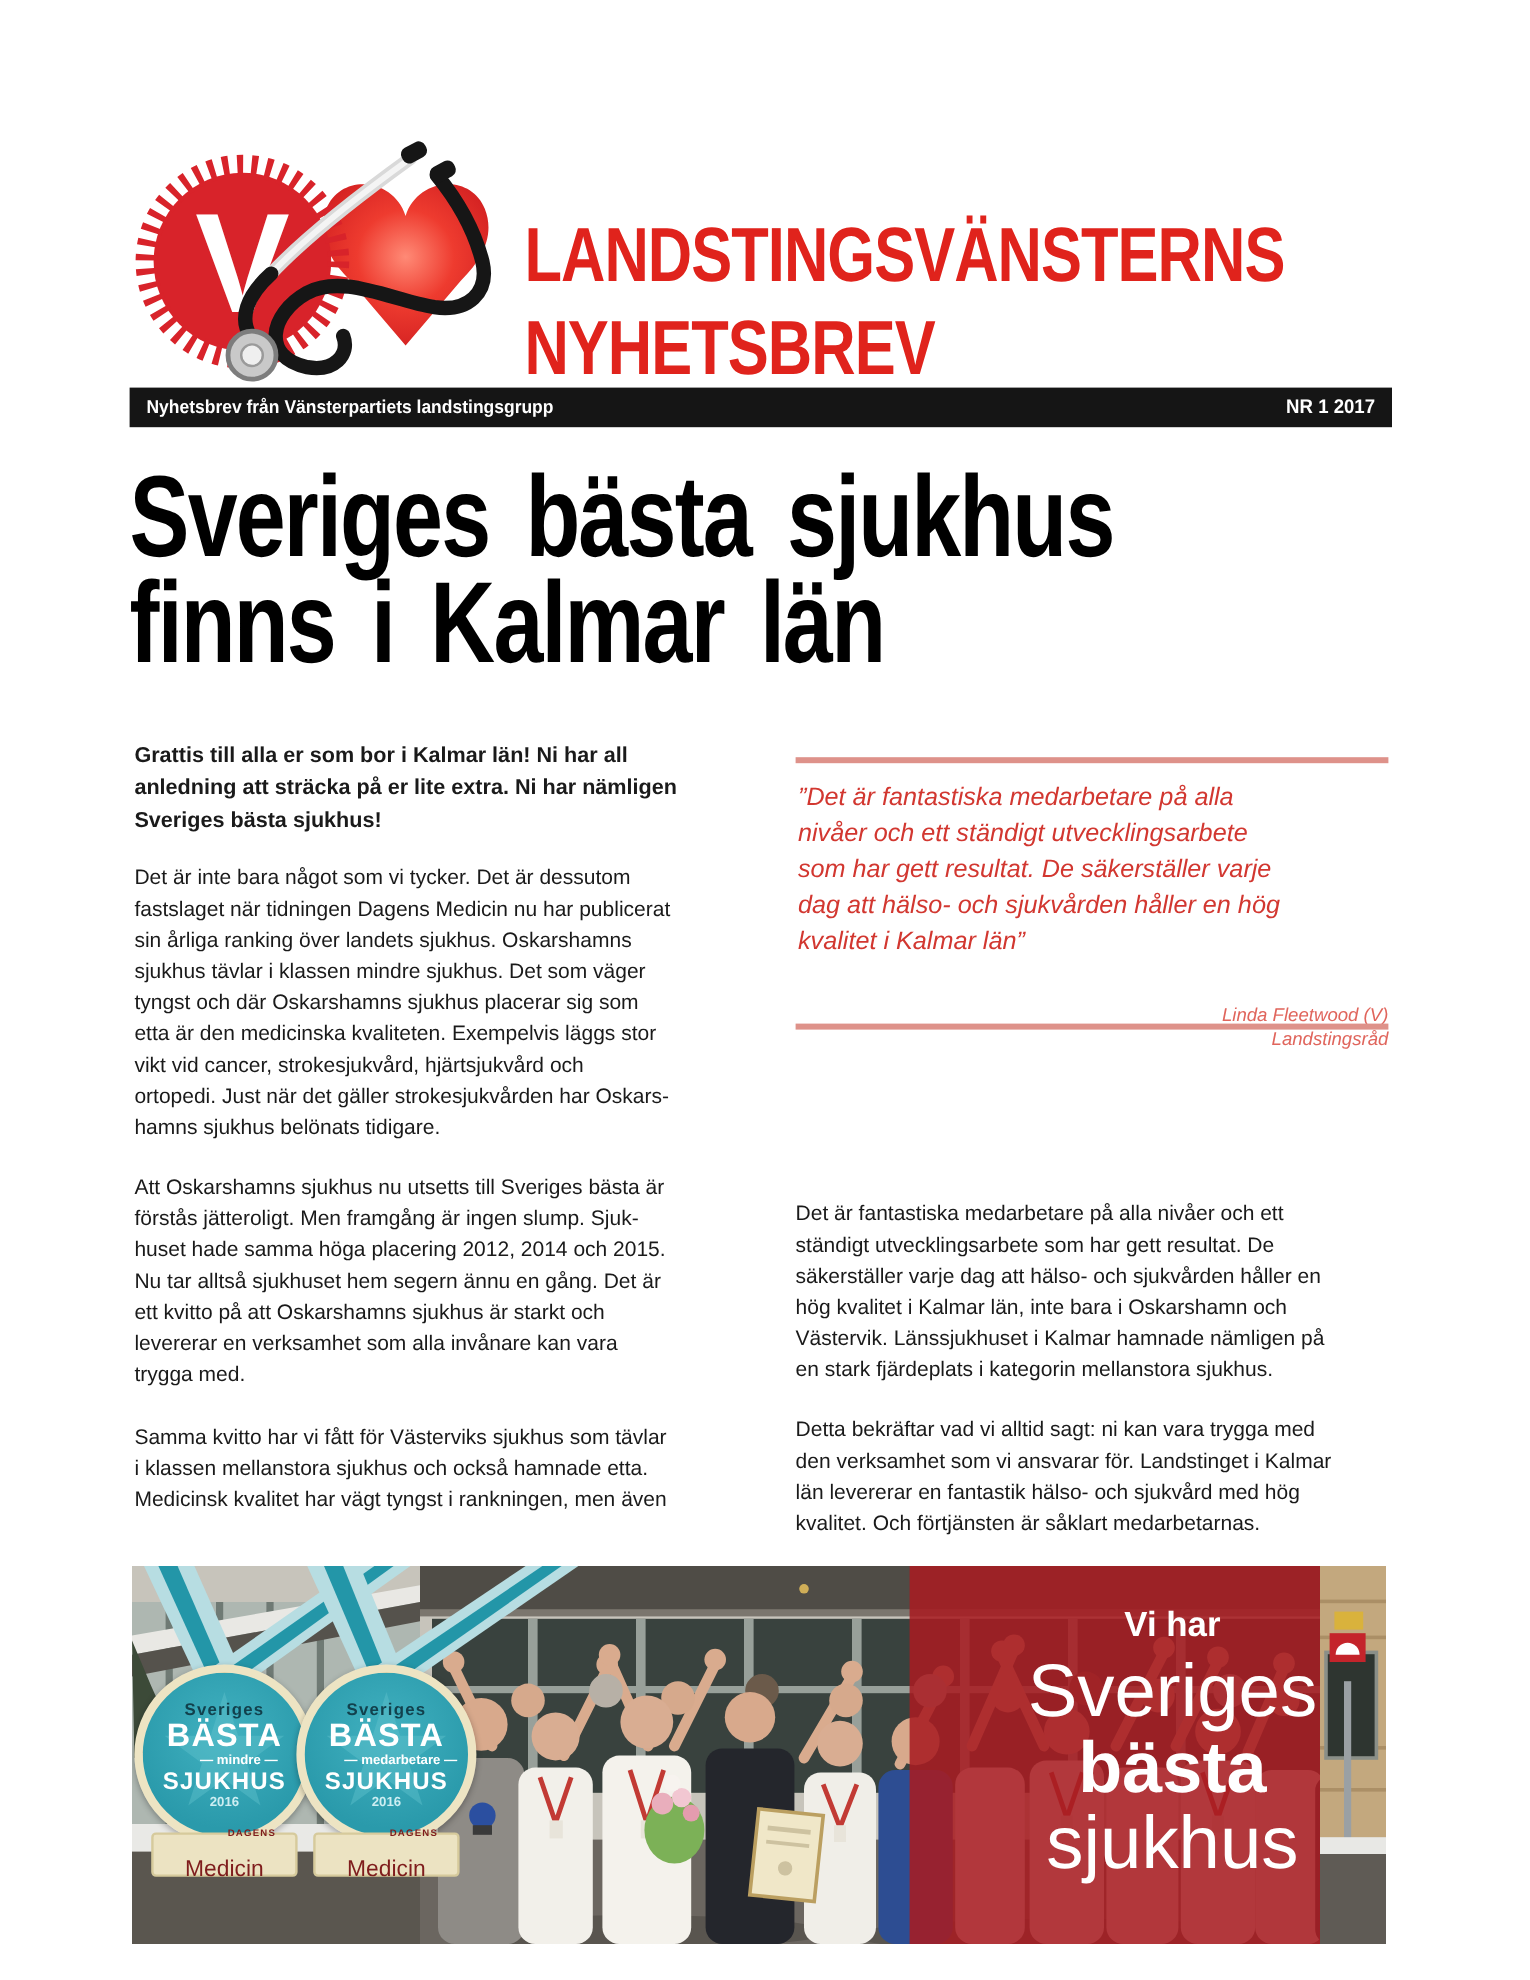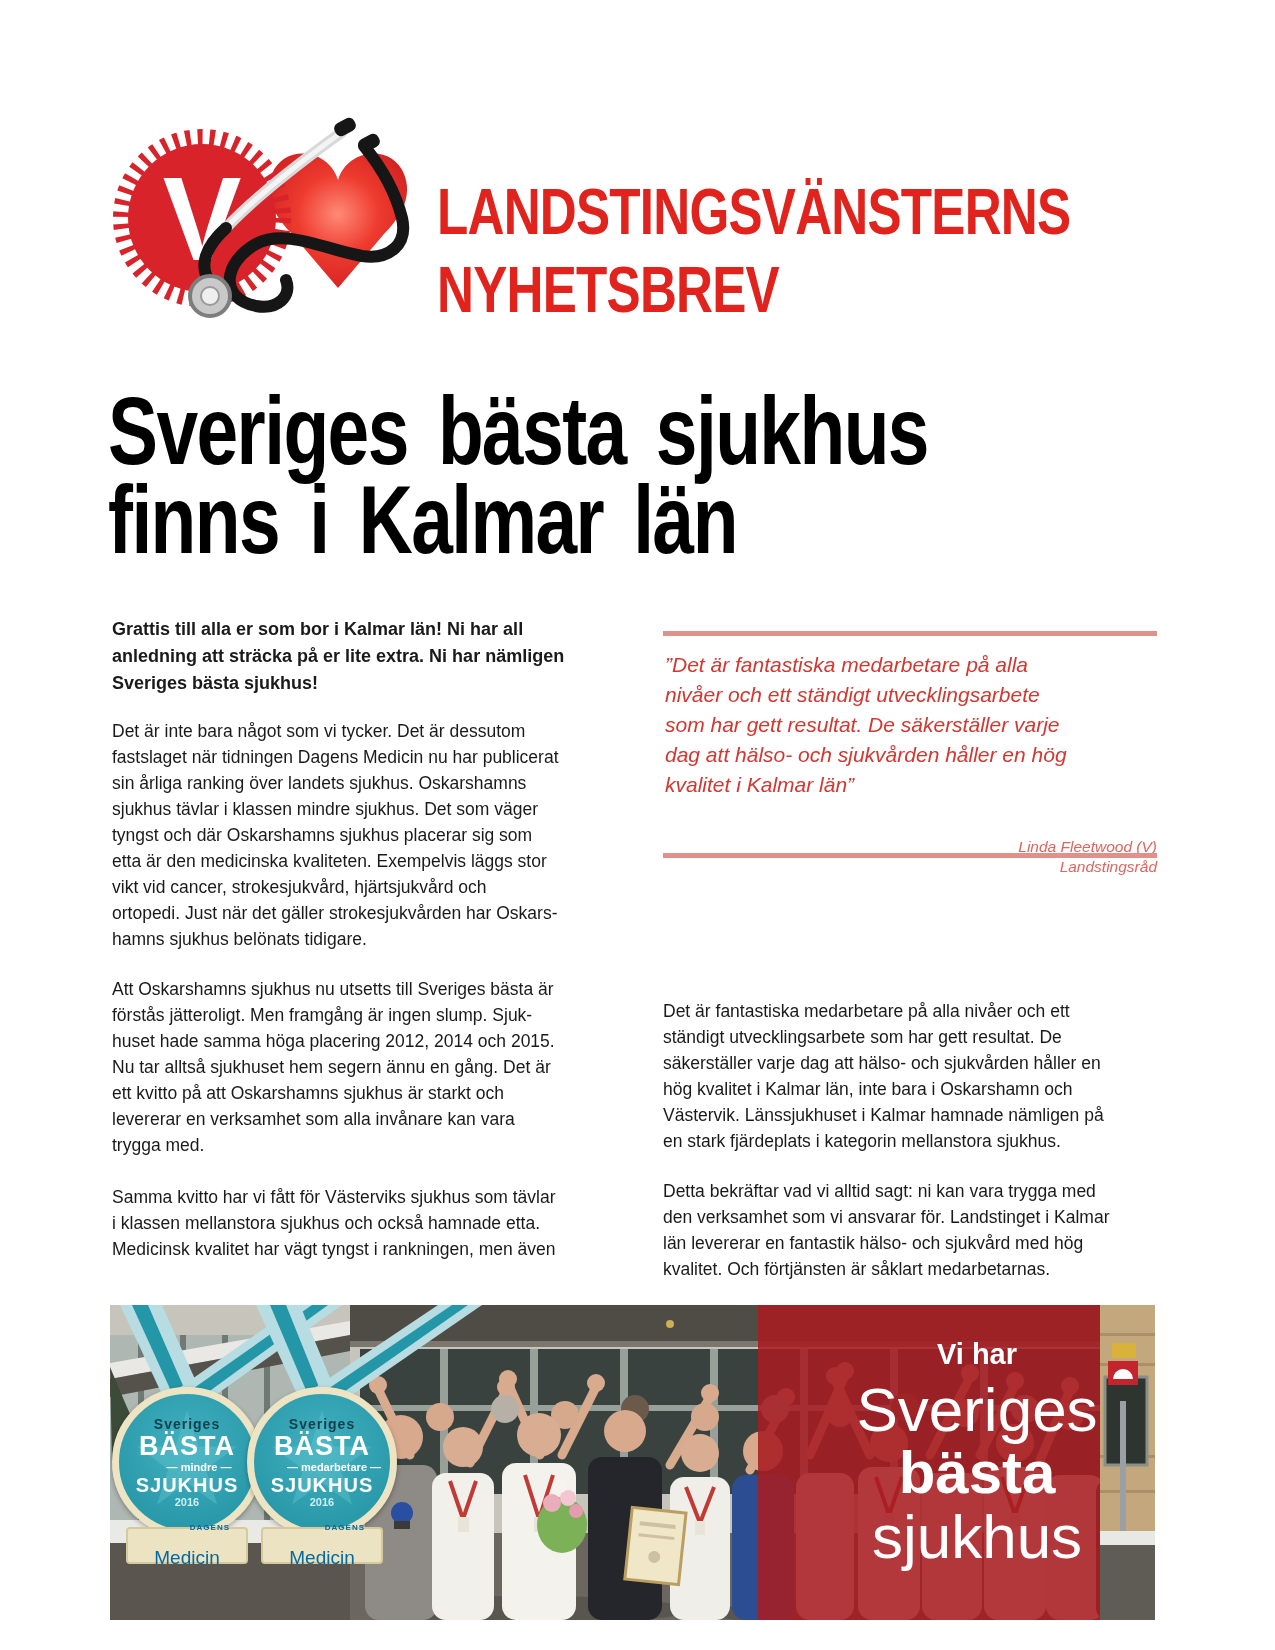--- a/index.html
+++ b/index.html
@@ -46,21 +46,21 @@
          display:flex;flex-direction:column;align-items:center;justify-content:center;
          text-align:center;color:#fff;}
   .medal .star{position:absolute;inset:16px;background:#5fc0cc;opacity:.45;
          clip-path:polygon(50% 0%,61% 35%,98% 35%,68% 57%,79% 91%,50% 70%,21% 91%,32% 57%,2% 35%,39% 35%);}
   .medal .m-arc{position:relative;font-size:14px;font-weight:bold;color:#12414d;letter-spacing:1px;}
   .medal .m-big{position:relative;font-size:27px;font-weight:800;letter-spacing:1px;line-height:28px;}
   .medal .m-size{position:relative;font-size:11px;font-weight:bold;line-height:14px;margin-left:24px;}
   .medal .m-sjukhus{position:relative;font-size:20px;font-weight:800;letter-spacing:1px;line-height:22px;}
   .medal .m-year{position:relative;font-size:11px;color:#cdeef2;font-weight:bold;}
   .plaque{position:absolute;width:122px;height:37px;background:#ece3c2;border:2px solid #d6ca9c;
-          border-radius:4px;box-sizing:border-box;text-align:center;color:#0369a1;line-height:1;
+          border-radius:4px;box-sizing:border-box;text-align:center;color:#7f1d1d;line-height:1;
           display:flex;flex-direction:column;align-items:center;justify-content:center;}
   .plaque .p-small{font-size:8px;font-weight:bold;letter-spacing:1px;align-self:flex-end;margin-right:16px;}
   .plaque .p-big{font-size:19px;font-weight:400;margin-top:16px;}
 
   .panel-label{position:absolute;left:648px;top:33px;width:342px;text-align:center;color:#fff;padding-left:48px;}
   .panel-label .v1{font-size:29px;font-weight:bold;margin-bottom:8px;}
   .panel-label .v2{font-size:62px;font-weight:400;line-height:62px;}
   .panel-label .v3{font-size:60px;font-weight:800;line-height:64px;}
   .panel-label .v4{font-size:62px;font-weight:400;line-height:64px;}
 </style>
@@ -96,20 +96,24 @@
       <rect x="228" y="10" width="22" height="14" rx="6" fill="#161616" transform="rotate(-28 239 17)"></rect>
       <rect x="252" y="26" width="22" height="14" rx="6" fill="#161616" transform="rotate(-28 263 33)"></rect>
       <circle cx="104" cy="186" r="20" fill="#c9c9c9" stroke="#7d7d7d" stroke-width="4"></circle>
       <circle cx="104" cy="186" r="9" fill="#efefef" stroke="#9a9a9a" stroke-width="2"></circle>
     </g>
   </svg>
 
   <div class="mast-title t1">LANDSTINGSVÄNSTERNS</div>
   <div class="mast-title t2">NYHETSBREV</div>
 
+  <div class="infobar">
+    <span class="l">Nyhetsbrev från Vänsterpartiets landstingsgrupp</span>
+    <span class="r">NR 1 2017</span>
+  </div>
 
   <h1 class="headline" style="margin:0">Sveriges bästa sjukhus
 finns i Kalmar län</h1>
 
   <p class="par colL" style="top:700px">Det är inte bara något som vi tycker. Det är dessutom
 fastslaget när tidningen Dagens Medicin nu har publicerat
 sin årliga ranking över landets sjukhus. Oskarshamns
 sjukhus tävlar i klassen mindre sjukhus. Det som väger
 tyngst och där Oskarshamns sjukhus placerar sig som
 etta är den medicinska kvaliteten. Exempelvis läggs stor

